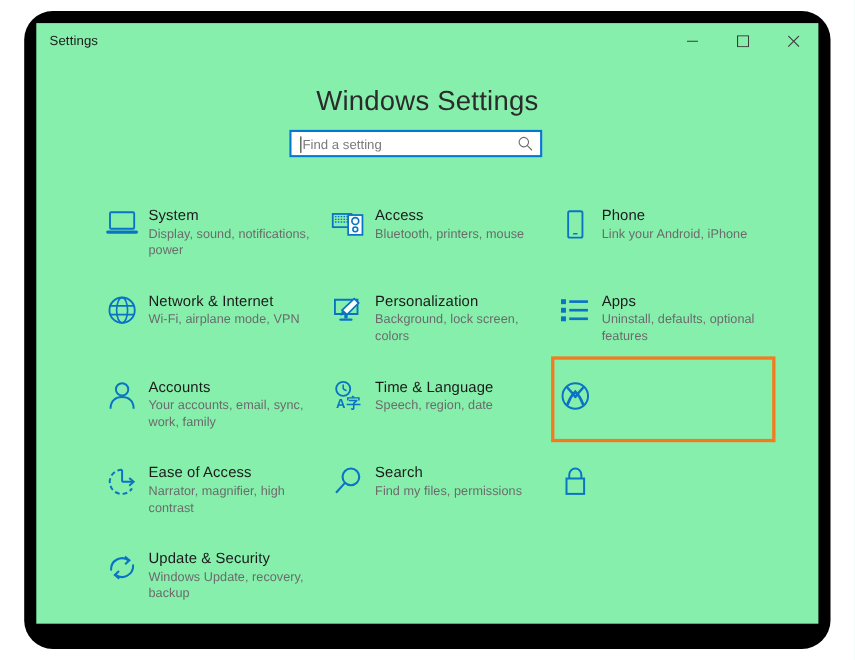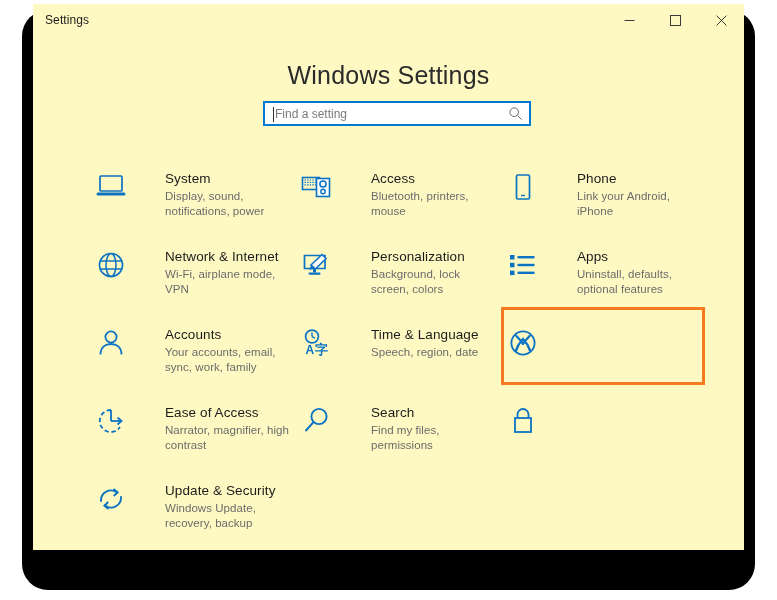--- a/index.html
+++ b/index.html
@@ -23,24 +23,24 @@
     width: 733px;
     height: 580px;
     background: #000000;
     border-radius: 26px;
   }
 
   
   #window {
     position: absolute;
     left: 33px;
-    top: 4px;
+    top: 21px;
     width: 711px;
     height: 546px;
-    background: #fef9c3;
+    background: #86efac;
     overflow: hidden;
   }
 
   
   #titlebar {
     position: absolute;
     left: 0;
     top: 0;
     width: 711px;
     height: 32px;
@@ -78,21 +78,21 @@
     font-weight: 400;
     color: #2b2b2b;
     letter-spacing: 0.2px;
   }
 
   
   #searchbox {
     position: absolute;
     left: 230px;
     top: 97px;
-    width: 268px;
+    width: 230px;
     height: 25px;
     border: 2px solid #f97316;
     background: #ffffff;
     box-sizing: border-box;
   }
   #search-caret {
     position: absolute;
     left: 8px;
     top: 4px;
     width: 1px;
@@ -147,21 +147,20 @@
     min-width: 44px;
     height: 40px;
     display: flex;
     align-items: flex-start;
     justify-content: center;
     padding-top: 2px;
   }
   .tile-text {
     padding-left: 2px;
     padding-top: 1px;
-    margin-left: 30px;
   }
   .tile-title {
     font-size: 13.5px;
     color: #1b1b1b;
     line-height: 16px;
     margin-bottom: 2px;
     letter-spacing: 0.1px;
   }
   .tile-desc {
     font-size: 11.5px;

